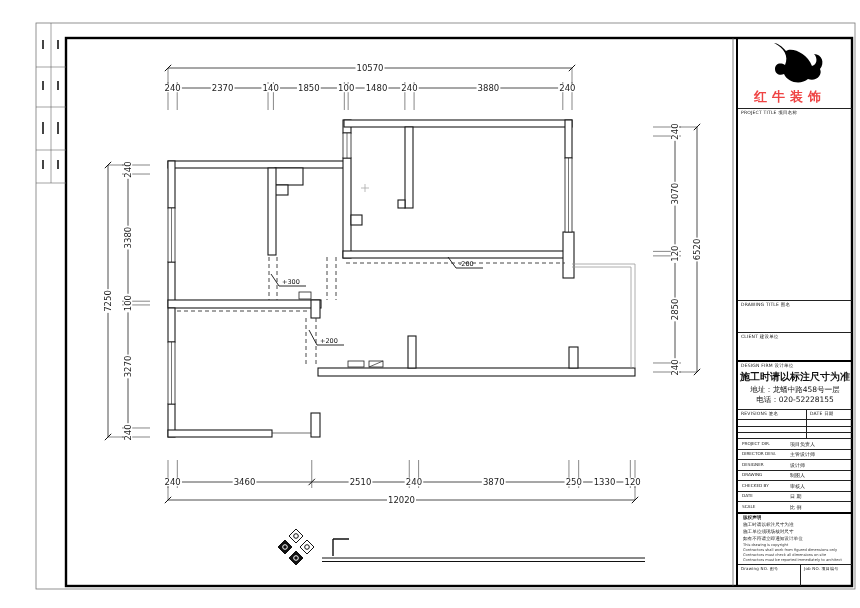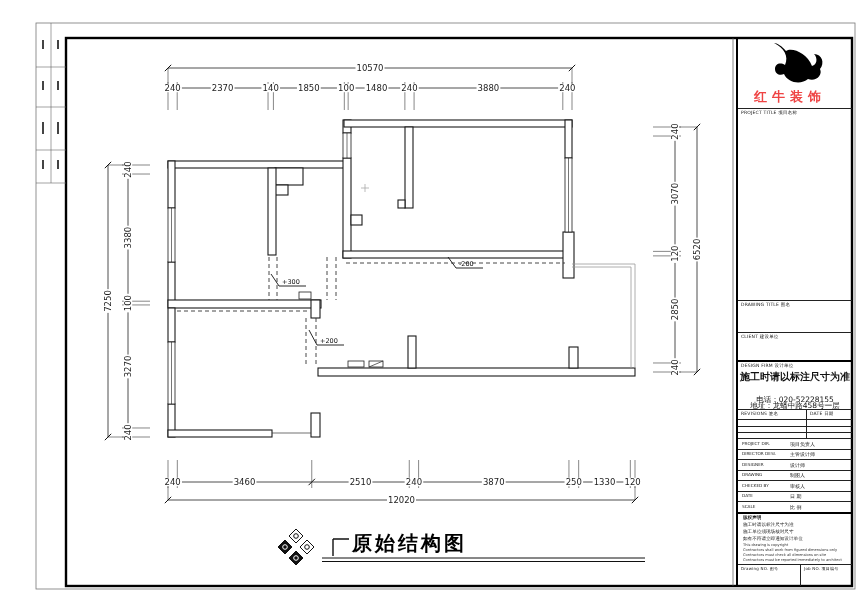--- a/index.html
+++ b/index.html
@@ -295,21 +295,20 @@
         <circle cx="307" cy="547" r="2.3" fill="none"></circle>
         <circle cx="296" cy="558" r="2.3" fill="none" stroke="#fff"></circle>
         <circle cx="285" cy="547" r="2.3" fill="none" stroke="#fff"></circle>
       </g>
       <path d="M333,539 L333,556 M333,539 L349,539" stroke="#111" stroke-width="1.4" fill="none"></path>
       <line x1="322" y1="558" x2="645" y2="558" stroke="#111" stroke-width="1"></line>
       <line x1="322" y1="561.5" x2="645" y2="561.5" stroke="#111" stroke-width="1"></line>
     </g>
   </svg>
 
-  <div class="sheet-title">原始结构图</div>
 
   <div class="tb">
 
     <svg class="abs" style="left:24px;top:2px;" width="66" height="46" viewBox="0 0 66 46">
       <path fill="#000" d="M12,3 C22,8 27,16 23,25 C18,22 13,24 13,29 C13,34 18,36 22,34
         C26,43 39,45 46,39 C54,42 61,35 58,29 C63,23 60,14 52,14 C56,18 55,25 50,26
         C45,13 30,7 24,11 C20,6 15,3 12,3 Z"></path>
     </svg>
     <div class="brand">红牛装饰</div>
     <div class="hline" style="top:70px;"></div>
@@ -317,21 +316,21 @@
 
     <div class="hline" style="top:262px;"></div>
     <div class="lbl abs" style="left:3px;top:264px;">DRAWING TITLE 图名</div>
 
     <div class="hline" style="top:294px;"></div>
     <div class="lbl abs" style="left:3px;top:296px;">CLIENT 建设单位</div>
 
     <div class="hline thick" style="top:322px;"></div>
     <div class="lbl abs" style="left:3px;top:325px;">DESIGN FIRM 设计单位</div>
     <div class="companyname">施工时请以标注尺寸为准</div>
-    <div class="companyline" style="top:363px;">地址：龙蟠中路458号一层</div>
+    <div class="companyline" style="top:347px;">地址：龙蟠中路458号一层</div>
     <div class="companyline" style="top:357px;">电话：020-52228155</div>
 
     <div class="hline" style="top:371px;"></div>
     <div class="lbl abs" style="left:3px;top:373px;">REVISIONS 签名</div>
     <div class="lbl abs" style="left:72px;top:373px;">DATE 日期</div>
     <div class="vline" style="left:68px;top:371px;height:29px;"></div>
     <div class="hline" style="top:381px;"></div>
     <div class="hline" style="top:387.5px;"></div>
     <div class="hline" style="top:394px;"></div>
     <div class="hline" style="top:400px;"></div>

